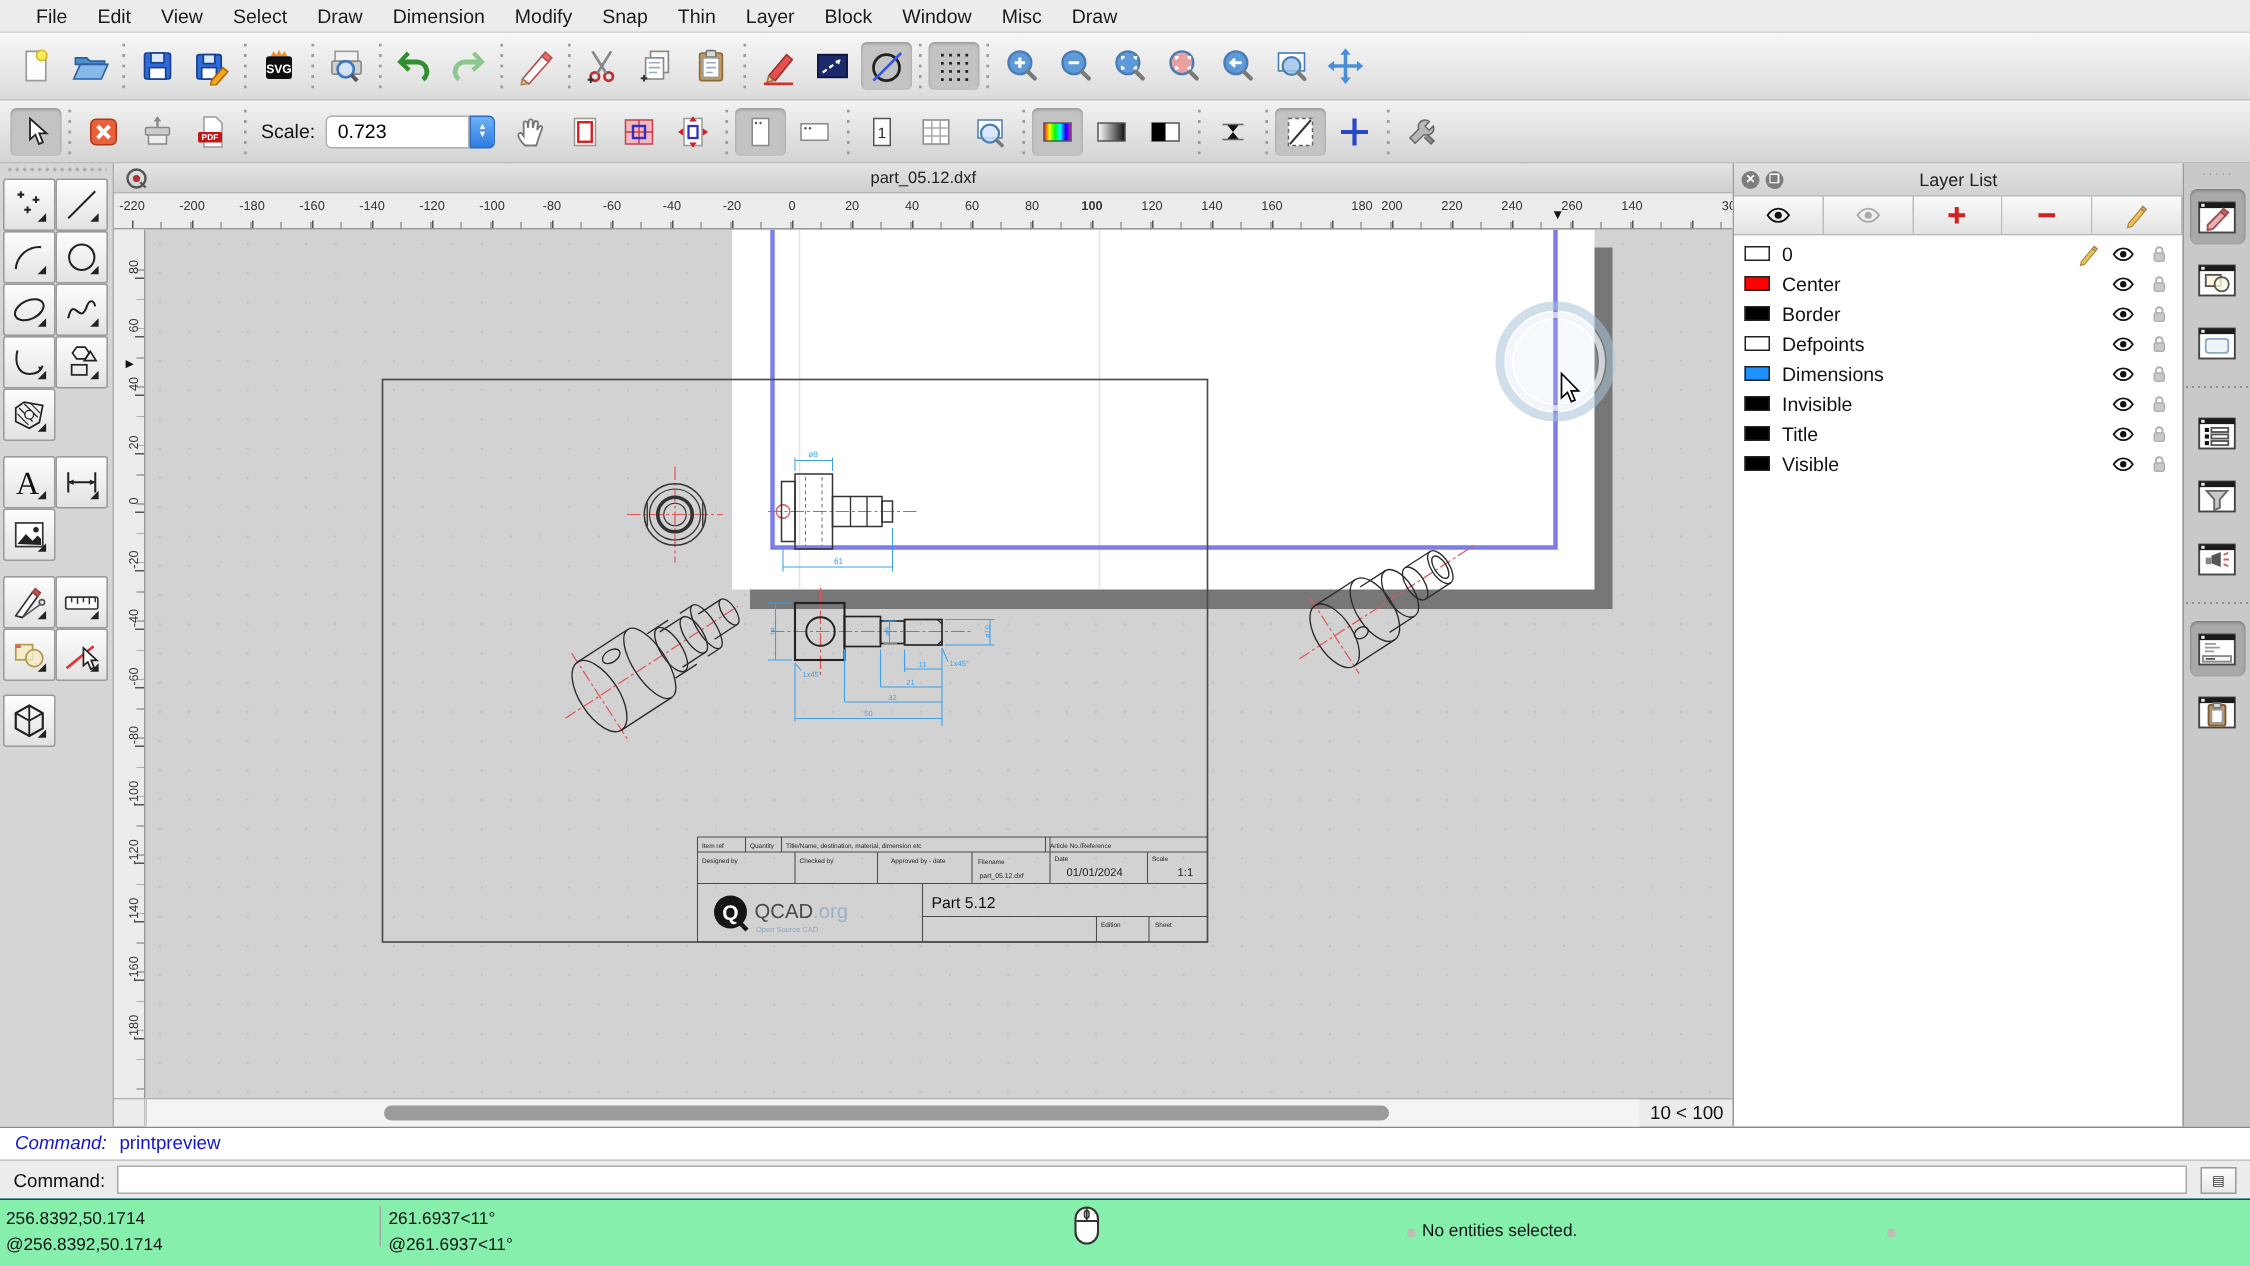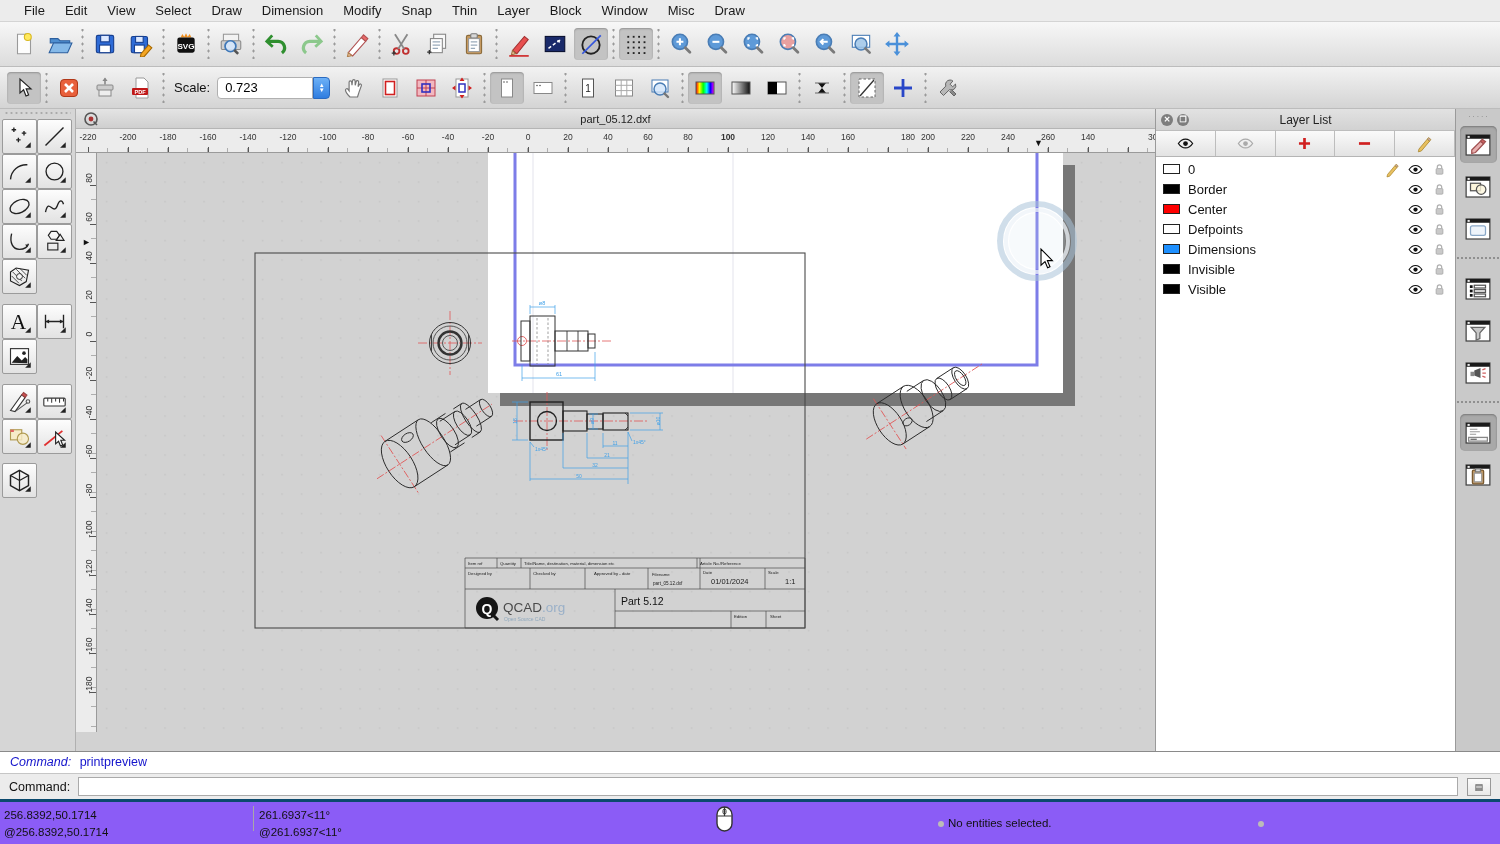--- a/index.html
+++ b/index.html
@@ -81,21 +81,21 @@
 .dockgap{height:14px;width:100%;margin-top:4px;background:radial-gradient(circle,#8f8f8f .8px,transparent 1px);background-size:4px 4px;background-repeat:repeat-x;background-position:center}
 
 
 .cmdhist{height:22px;background:#fff;border-top:1px solid #8a8a8a;font-size:12.5px;line-height:21px;padding-left:10px;flex:none}
 .cmdhist .cl{color:#1414cc;font-style:italic}
 .cmdhist .cv{color:#1414cc;margin-left:5px}
 .cmdrow{height:26px;background:#ececec;border-top:1px solid #c6c6c6;display:flex;align-items:center;padding:0 9px;flex:none}
 .cmdrow .cl2{font-size:12.5px;color:#111;margin-right:8px}
 .cmdrow input{flex:1;height:19px;border:1px solid #aaa;background:#fff;font-size:12px;padding-left:4px;font-family:"Liberation Sans",sans-serif}
 .cmdrow .kbd{width:24px;height:18px;margin-left:9px;border:1px solid #999;background:linear-gradient(#fcfcfc,#e8e8e8);display:flex;align-items:center;justify-content:center;font-size:9px;color:#333}
-.statusbar{height:46px;background:#8b5cf6;border-top:3px solid #0c4a6e;position:relative;font-size:11.5px;color:#111;flex:none}
+.statusbar{height:46px;background:#86efac;border-top:1px solid #0c4a6e;position:relative;font-size:11.5px;color:#111;flex:none}
 .statusbar .c1{position:absolute;left:4px;top:5px;line-height:17px;white-space:pre}
 .statusbar .divv{position:absolute;left:253px;top:4px;bottom:14px;width:1px;background:#a8a8a8}
 .statusbar .c2{position:absolute;left:259px;top:5px;line-height:17px;white-space:pre}
 .statusbar .mouse{position:absolute;left:716px;top:4px}
 .statusbar .dot{position:absolute;width:6px;height:6px;border-radius:50%;background:#bcbcb8;top:19px}
 .statusbar .sel{position:absolute;left:948px;top:15px}
 </style>
 </head>
 <body>
 
@@ -846,20 +846,27 @@
           </g>
 
           <g>
             <circle cx="940" cy="88" r="28" fill="#d2e1f0" fill-opacity="0.18"></circle>
             <circle cx="940" cy="88" r="31" fill="none" stroke="#eef3f8" stroke-opacity="0.75" stroke-width="4"></circle>
             <circle cx="940" cy="88" r="37" fill="none" stroke="#a9c3d8" stroke-opacity="0.55" stroke-width="6"></circle>
           </g>
           <path transform="translate(944,96)" d="M0 0L0 16.2 4 12.6 6.6 18.8 9 17.7 6.4 11.6 11.4 11.6Z" fill="#fff" stroke="#000" stroke-width="1.1"></path>
         </svg>
       </div>
+      <div class="scrollrow">
+        <div style="width:21px;height:100%;background:#ececec;border-right:1px solid #c0c0c0"></div>
+        <div class="scrolltrack">
+          <div class="scrollthumb"></div>
+        </div>
+        <div class="zoomind">10 &lt; 100</div>
+      </div>
     </div>
 
     <div class="layerpanel">
       <div class="lphead">
         <div class="wbtns">
           <div class="wbtn">✕</div>
           <div class="wbtn">❐</div>
         </div>
         <span>Layer List</span>
       </div>
@@ -904,34 +911,34 @@
             <span class="eye"><svg viewBox="0 0 24 24">
                 <path d="M3 12c2.5-3.8 5.5-5.6 9-5.6s6.5 1.8 9 5.6c-2.5 3.8-5.5 5.6-9 5.6S5.5 15.8 3 12z" fill="none" stroke="#111" stroke-width="1.6"></path>
                 <circle cx="12" cy="12" r="3" fill="#111"></circle>
               </svg></span>
             <span class="lock"><svg viewBox="0 0 24 24">
                 <rect x="6.5" y="10.5" width="11" height="9" rx="1.5" fill="#c9c9c9" stroke="#9a9a9a"></rect>
                 <path d="M8.5 10.5V8a3.5 3.5 0 017 0v2.5" fill="none" stroke="#b0b0b0" stroke-width="2"></path>
               </svg></span>
           </div>
           <div class="lrow">
-            <span class="swatch" style="background: rgb(0, 0, 0);"></span>
-            <span class="lname">Border</span>
+            <span class="swatch" style="background: rgb(255, 0, 0);"></span>
+            <span class="lname">Center</span>
             <span class="eye"><svg viewBox="0 0 24 24">
                 <path d="M3 12c2.5-3.8 5.5-5.6 9-5.6s6.5 1.8 9 5.6c-2.5 3.8-5.5 5.6-9 5.6S5.5 15.8 3 12z" fill="none" stroke="#111" stroke-width="1.6"></path>
                 <circle cx="12" cy="12" r="3" fill="#111"></circle>
               </svg></span>
             <span class="lock"><svg viewBox="0 0 24 24">
                 <rect x="6.5" y="10.5" width="11" height="9" rx="1.5" fill="#c9c9c9" stroke="#9a9a9a"></rect>
                 <path d="M8.5 10.5V8a3.5 3.5 0 017 0v2.5" fill="none" stroke="#b0b0b0" stroke-width="2"></path>
               </svg></span>
           </div>
           <div class="lrow">
-            <span class="swatch" style="background: rgb(255, 0, 0);"></span>
-            <span class="lname">Center</span>
+            <span class="swatch" style="background: rgb(0, 0, 0);"></span>
+            <span class="lname">Border</span>
             <span class="eye"><svg viewBox="0 0 24 24">
                 <path d="M3 12c2.5-3.8 5.5-5.6 9-5.6s6.5 1.8 9 5.6c-2.5 3.8-5.5 5.6-9 5.6S5.5 15.8 3 12z" fill="none" stroke="#111" stroke-width="1.6"></path>
                 <circle cx="12" cy="12" r="3" fill="#111"></circle>
               </svg></span>
             <span class="lock"><svg viewBox="0 0 24 24">
                 <rect x="6.5" y="10.5" width="11" height="9" rx="1.5" fill="#c9c9c9" stroke="#9a9a9a"></rect>
                 <path d="M8.5 10.5V8a3.5 3.5 0 017 0v2.5" fill="none" stroke="#b0b0b0" stroke-width="2"></path>
               </svg></span>
           </div>
           <div class="lrow">
@@ -954,20 +961,32 @@
                 <circle cx="12" cy="12" r="3" fill="#111"></circle>
               </svg></span>
             <span class="lock"><svg viewBox="0 0 24 24">
                 <rect x="6.5" y="10.5" width="11" height="9" rx="1.5" fill="#c9c9c9" stroke="#9a9a9a"></rect>
                 <path d="M8.5 10.5V8a3.5 3.5 0 017 0v2.5" fill="none" stroke="#b0b0b0" stroke-width="2"></path>
               </svg></span>
           </div>
           <div class="lrow">
             <span class="swatch" style="background: rgb(0, 0, 0);"></span>
             <span class="lname">Invisible</span>
+            <span class="eye"><svg viewBox="0 0 24 24">
+                <path d="M3 12c2.5-3.8 5.5-5.6 9-5.6s6.5 1.8 9 5.6c-2.5 3.8-5.5 5.6-9 5.6S5.5 15.8 3 12z" fill="none" stroke="#111" stroke-width="1.6"></path>
+                <circle cx="12" cy="12" r="3" fill="#111"></circle>
+              </svg></span>
+            <span class="lock"><svg viewBox="0 0 24 24">
+                <rect x="6.5" y="10.5" width="11" height="9" rx="1.5" fill="#c9c9c9" stroke="#9a9a9a"></rect>
+                <path d="M8.5 10.5V8a3.5 3.5 0 017 0v2.5" fill="none" stroke="#b0b0b0" stroke-width="2"></path>
+              </svg></span>
+          </div>
+          <div class="lrow">
+            <span class="swatch" style="background: rgb(0, 0, 0);"></span>
+            <span class="lname">Title</span>
             <span class="eye"><svg viewBox="0 0 24 24">
                 <path d="M3 12c2.5-3.8 5.5-5.6 9-5.6s6.5 1.8 9 5.6c-2.5 3.8-5.5 5.6-9 5.6S5.5 15.8 3 12z" fill="none" stroke="#111" stroke-width="1.6"></path>
                 <circle cx="12" cy="12" r="3" fill="#111"></circle>
               </svg></span>
             <span class="lock"><svg viewBox="0 0 24 24">
                 <rect x="6.5" y="10.5" width="11" height="9" rx="1.5" fill="#c9c9c9" stroke="#9a9a9a"></rect>
                 <path d="M8.5 10.5V8a3.5 3.5 0 017 0v2.5" fill="none" stroke="#b0b0b0" stroke-width="2"></path>
               </svg></span>
           </div>
           <div class="lrow">

